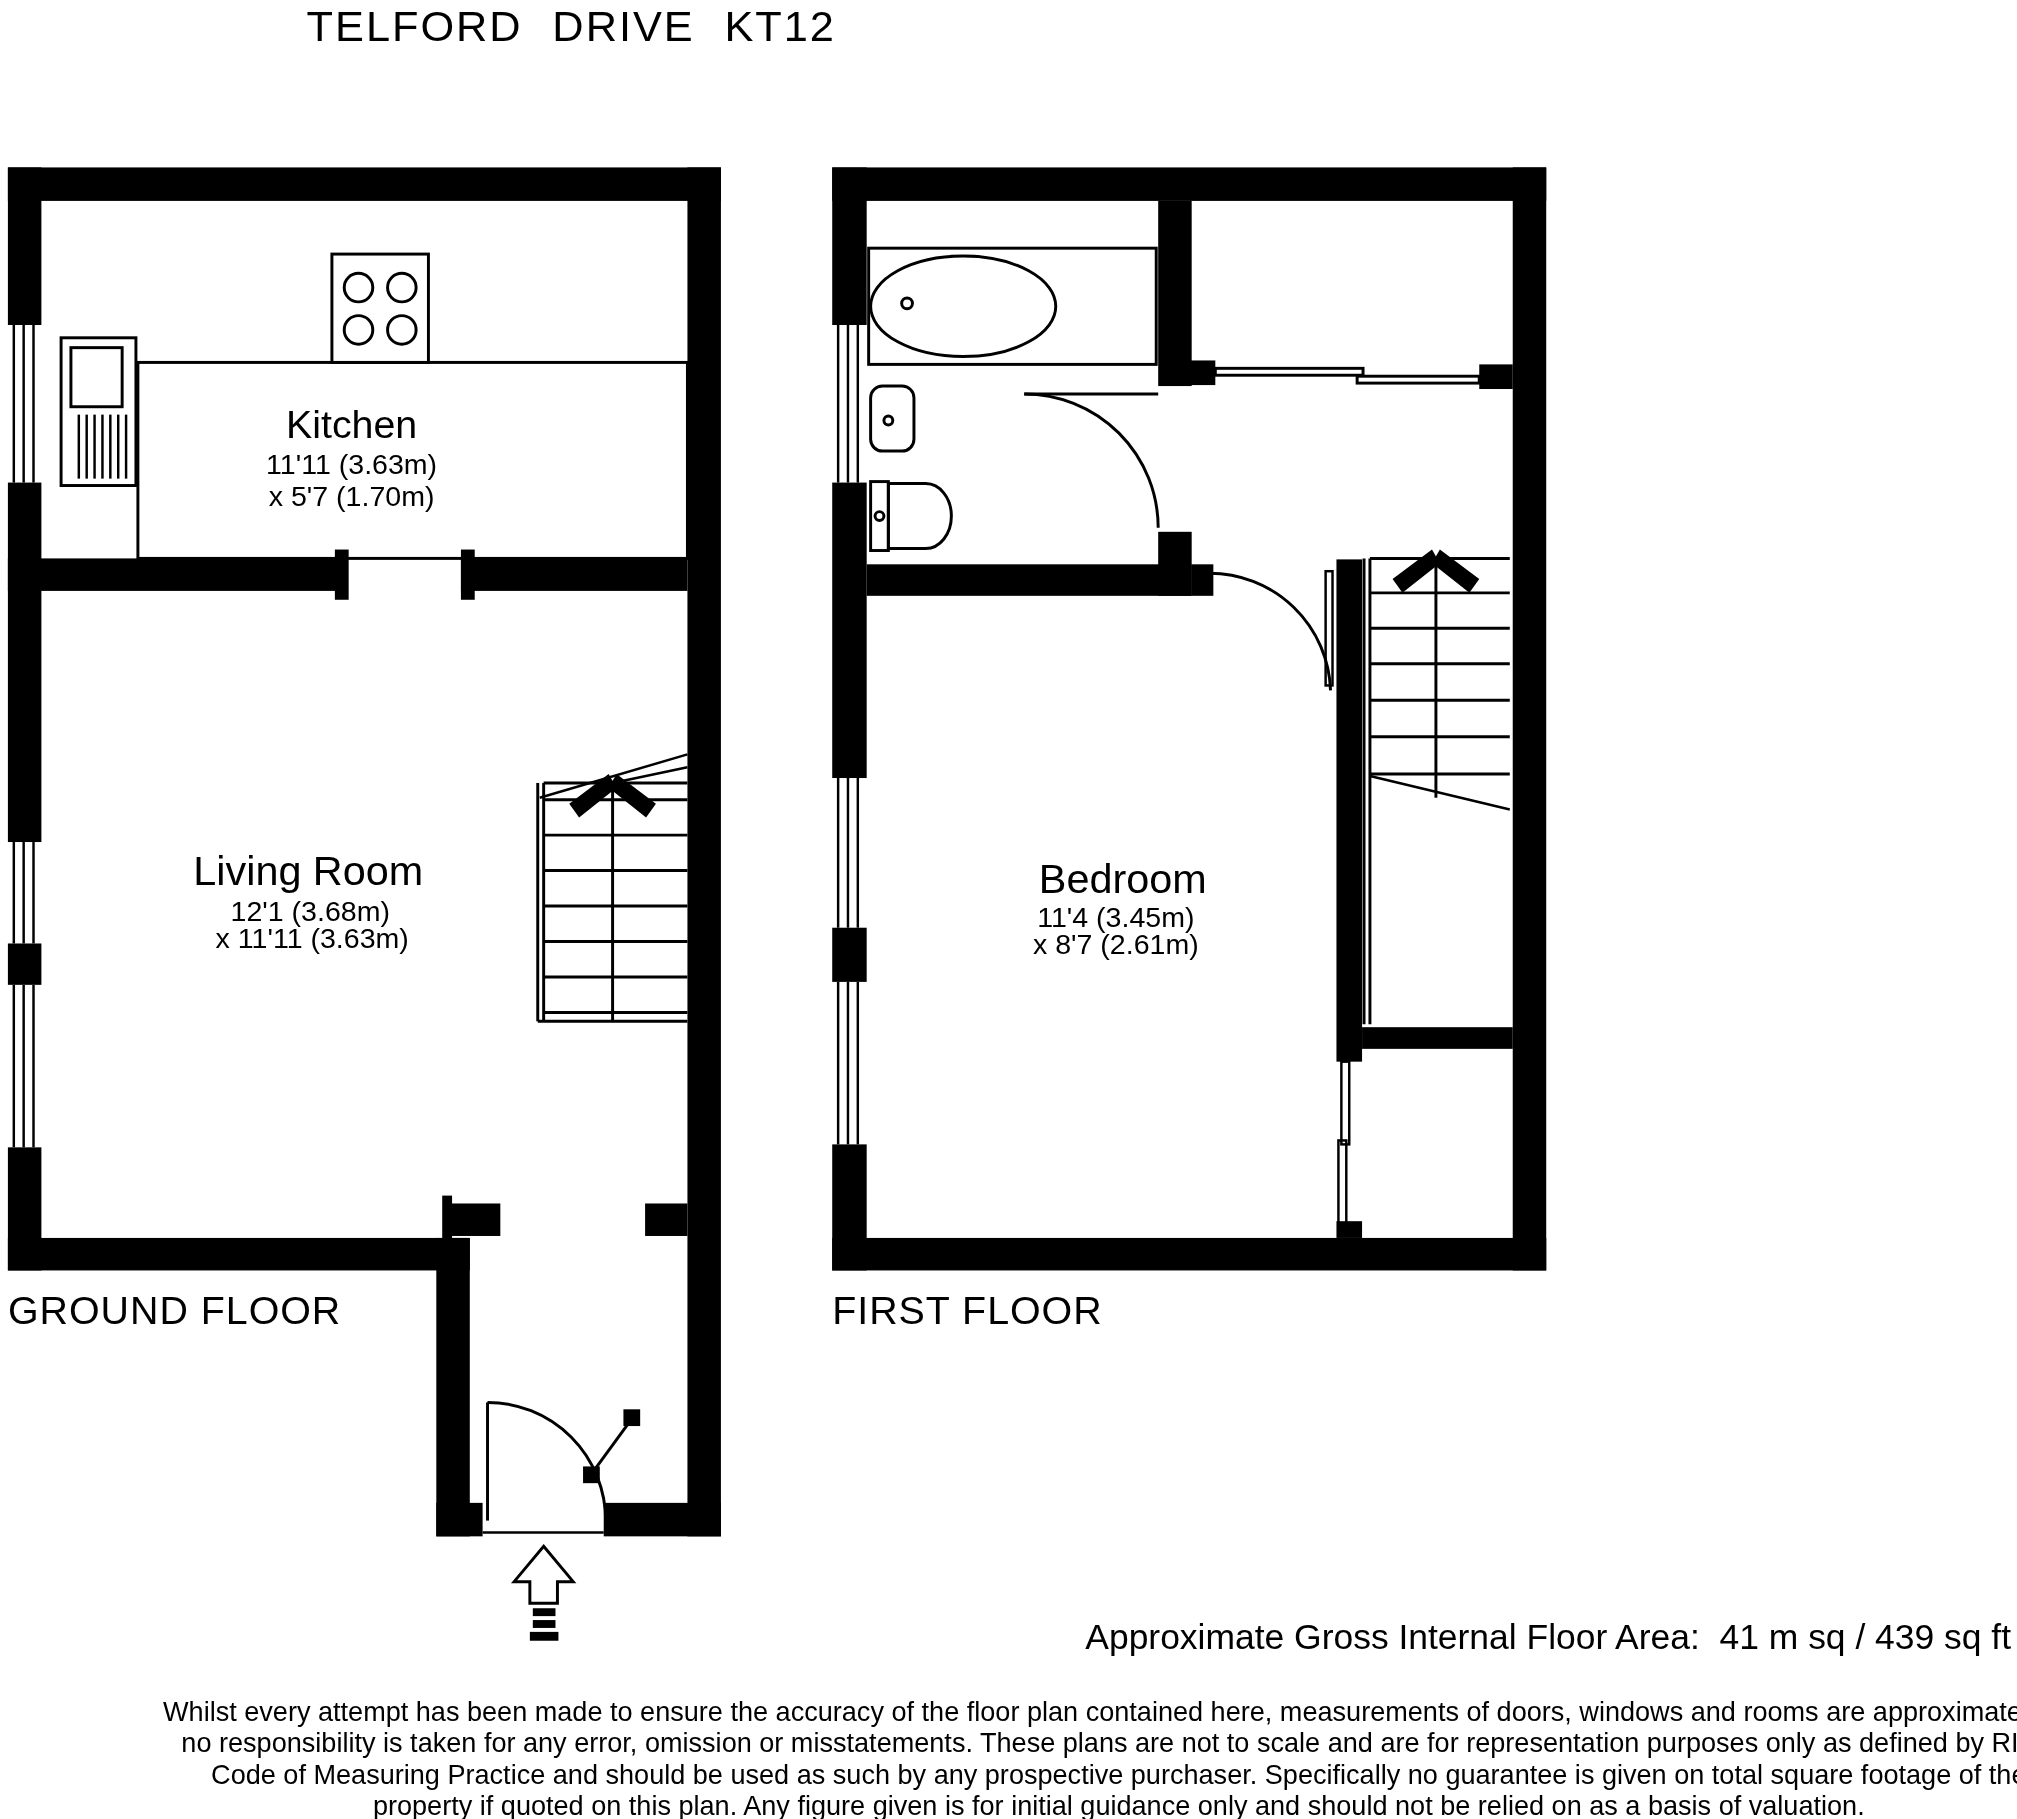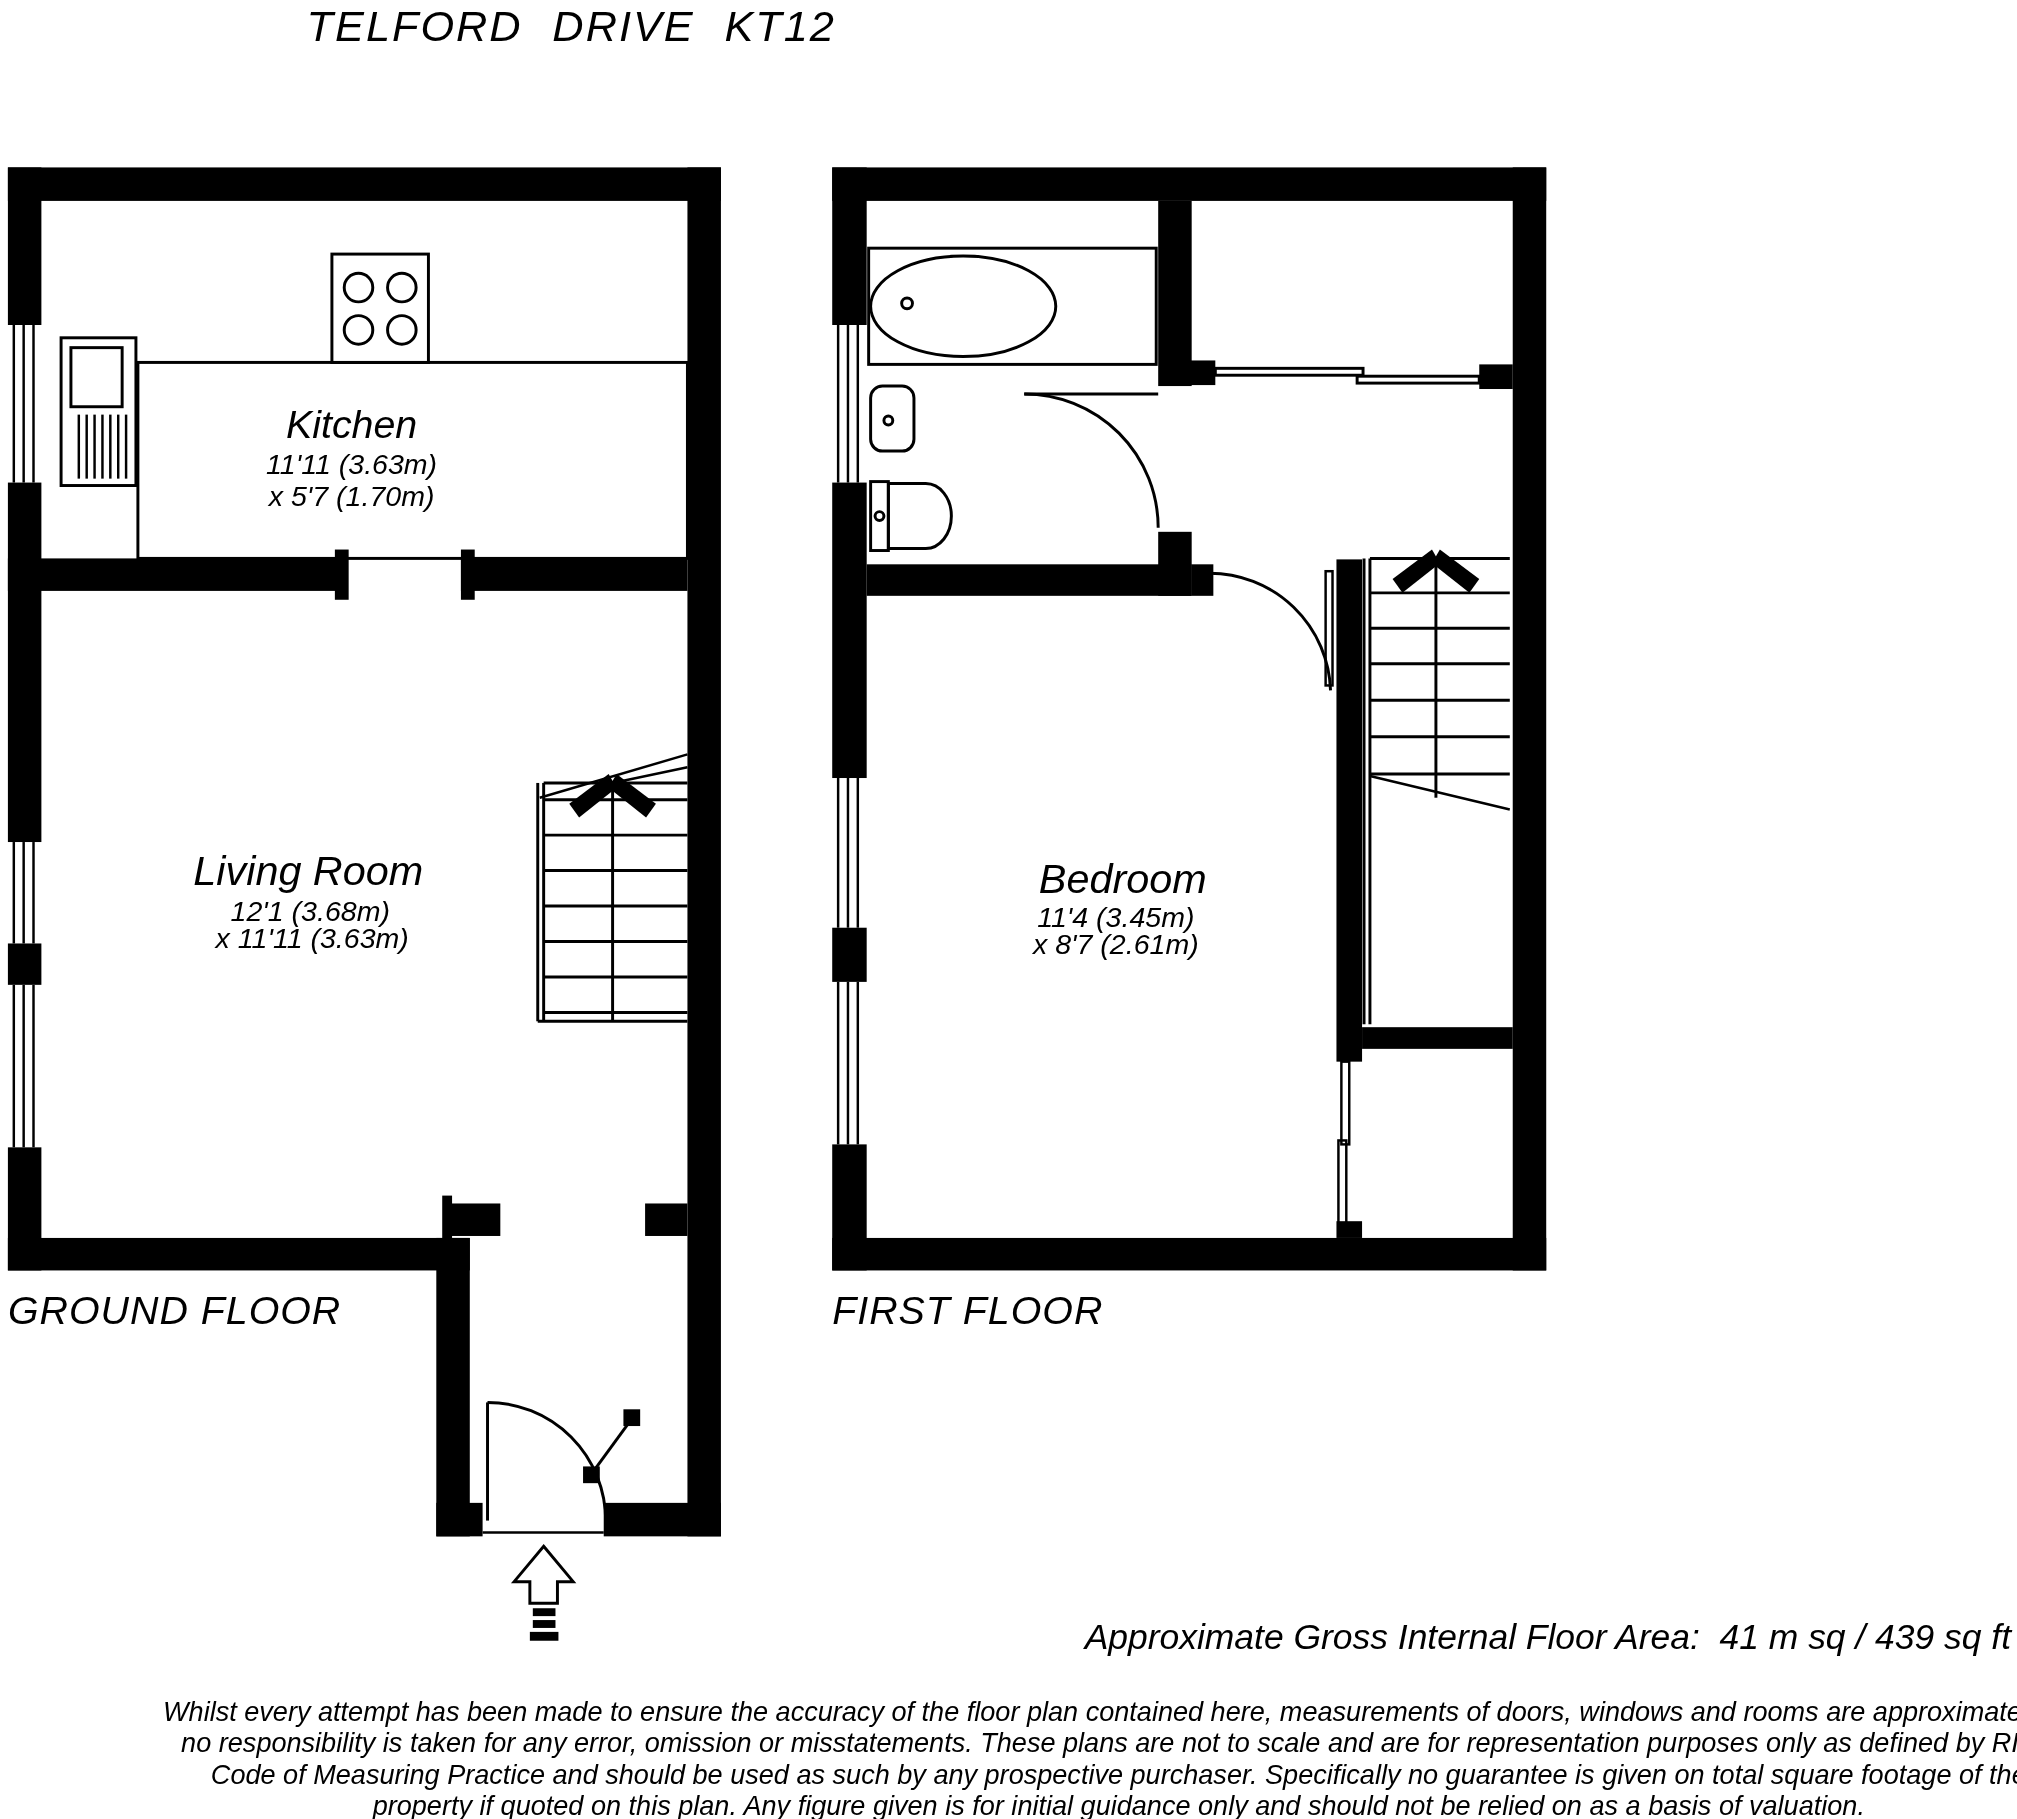--- a/index.html
+++ b/index.html
@@ -1,17 +1,17 @@
 <!DOCTYPE html>
 <html><head>
 <meta charset="utf-8">
 <style>
   html,body{margin:0;padding:0;background:#ffffff;}
   .page{position:relative;width:2017px;height:1819px;background:#ffffff;overflow:hidden;
-        font-family:"Liberation Sans", sans-serif;font-style:italic;}
+        font-family:"Liberation Sans", sans-serif;}
   svg{position:absolute;left:0;top:0;}
   text{fill:#000000;font-family:"Liberation Sans", sans-serif;}
   .title-text{font-size:44px;letter-spacing:2px;word-spacing:16px;}
   .room-name{font-size:40px;}
   .room-name-lg{font-size:42px;}
   .room-dims{font-size:29px;}
   .floor-label{font-size:40px;letter-spacing:1px;}
   .area-note{font-size:36px;white-space:pre;}
   .disclaimer{font-size:27.5px;}
   .wall{fill:#000000;stroke:none;}

